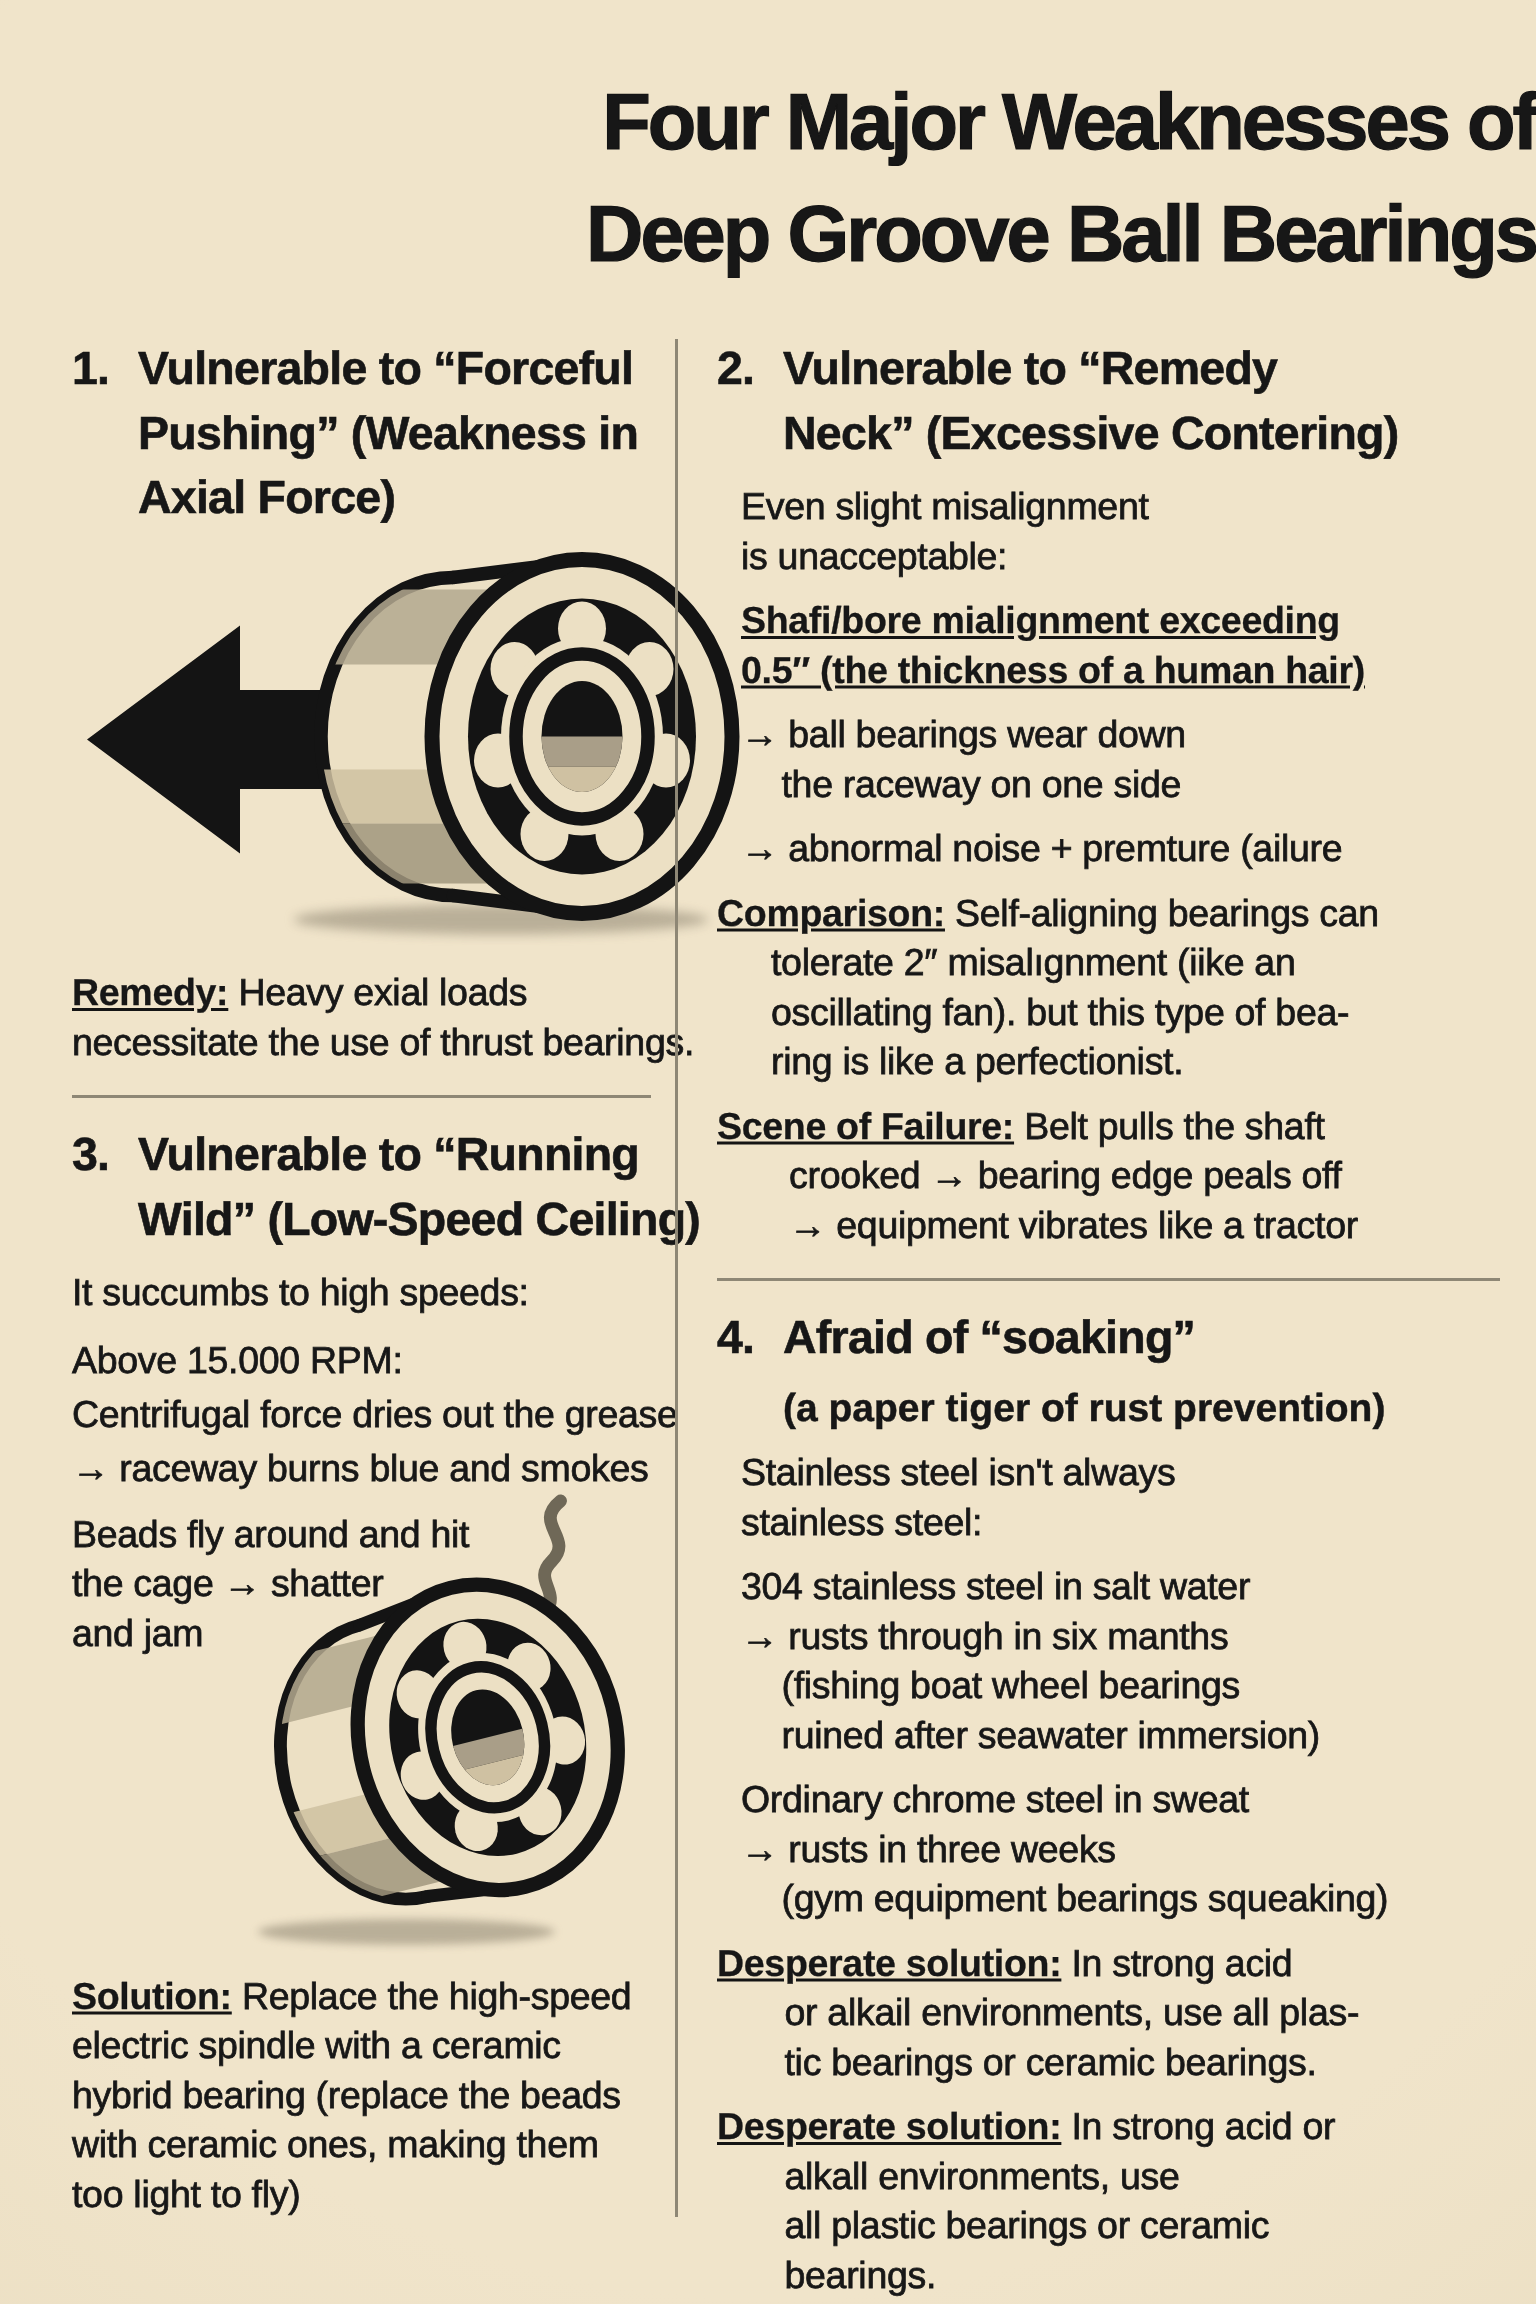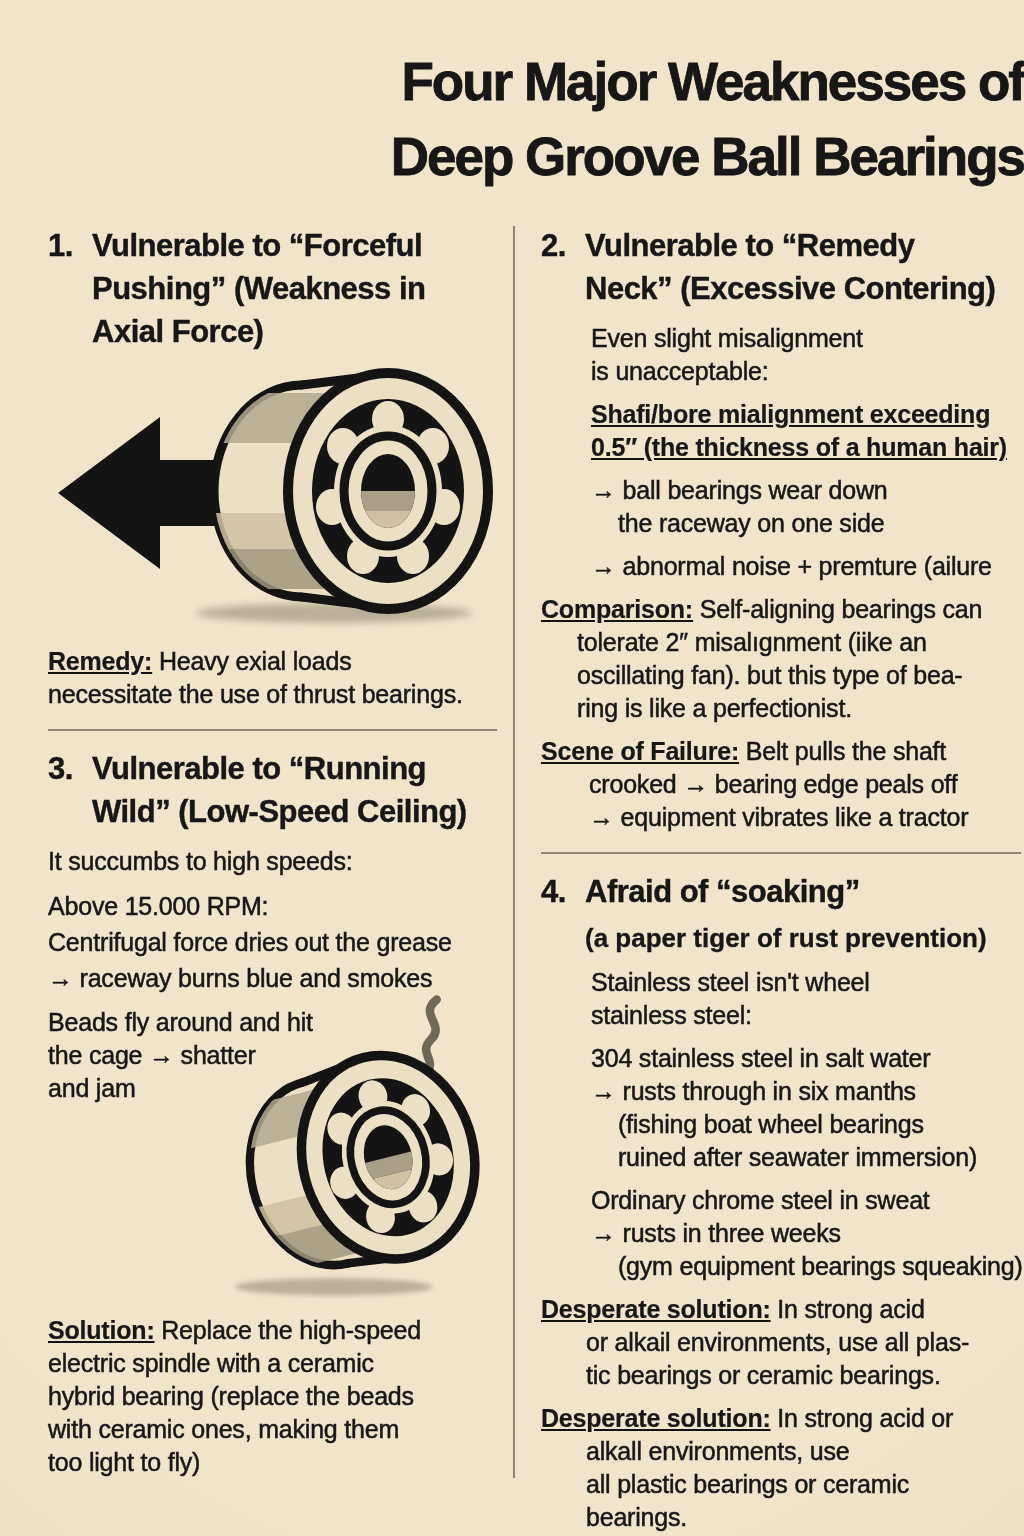--- a/index.html
+++ b/index.html
@@ -12,40 +12,40 @@
   .poster {
     position:relative; width:1024px; height:1536px; box-sizing:border-box;
     background: radial-gradient(130% 105% at 50% 42%, #f0e4ca 55%, #e5d8b9 100%);
   }
   .title {
     margin:0; padding-top:44px; text-align:right;
     font-size:53px; line-height:75px; font-weight:bold;
     letter-spacing:-2px; -webkit-text-stroke:0.8px #141414;
   }
   .cols { display:flex; margin-top:30px; align-items:flex-start; }
-  .col-left  { width:513px; box-sizing:border-box; padding:0 14px 0 48px; }
+  .col-left  { width:450px; box-sizing:border-box; padding:0 14px 0 48px; }
   .col-div   { width:0; border-left:2px solid #8e8775; height:1252px; margin-top:2px; }
   .col-right { flex:1; box-sizing:border-box; padding:0 22px 0 26px; }
 
   .sec-heading {
     margin:0 0 12px 0; font-weight:bold; font-size:31px; line-height:43px;
     letter-spacing:-0.5px; -webkit-text-stroke:0.4px #141414;
     padding-left:44px; text-indent:-44px;
   }
   .num { display:inline-block; width:44px; text-indent:0; }
   .pre { white-space:pre; }
 
   .body-p { margin:10px 0; font-size:25px; line-height:33px; letter-spacing:-0.2px; }
   .lh36 .pre { line-height:36px; }
   .semib { -webkit-text-stroke:0.5px #171717; }
   .bold  { font-weight:bold;text-decoration:underline; -webkit-text-stroke:0.2px #141414; }
   .hang36 { padding-left:36px; text-indent:-36px; }
   .hang45 { padding-left:45px; text-indent:-45px; }
   .hang48 { padding-left:48px; text-indent:-48px; }
-  .ind { margin-left:50px; }
+  .ind { margin-left:16px; }
   .subhead { margin:-2px 0 12px 44px; font-size:26px; font-weight:bold; -webkit-text-stroke:0.3px #141414; }
 
   hr.sep { border:none; border-top:2px solid #8e8775; margin:18px 2px 16px 0; }
 
   .fig1 { margin:4px 0 2px 4px; }
   .s3-wrap { position:relative; min-height:292px; }
   .s3-wrap .fig2 { position:absolute; right:-16px; top:-14px; }
   .sol { margin-top:16px; }
 </style>
 </head>
@@ -218,21 +218,21 @@
 → equipment vibrates like a tractor</span></p>
       </section>
 
       <hr class="sep">
 
       <section>
         <p class="sec-heading"><span class="num">4.</span><span class="pre">Afraid of “soaking”</span></p>
         <p class="subhead">(a paper tiger of rust prevention)</p>
 
         <div class="ind">
-          <p class="body-p"><span class="pre semib">Stainless steel isn't wheel
+          <p class="body-p"><span class="pre semib">Stainless steel isn't always
 stainless steel:</span></p>
           <p class="body-p"><span class="pre semib">304 stainless steel in salt water
 → rusts through in six manths
     (fishing boat wheel bearings
     ruined after seawater immersion)</span></p>
           <p class="body-p"><span class="pre semib">Ordinary chrome steel in sweat
 → rusts in three weeks
     (gym equipment bearings squeaking)</span></p>
         </div>
 

